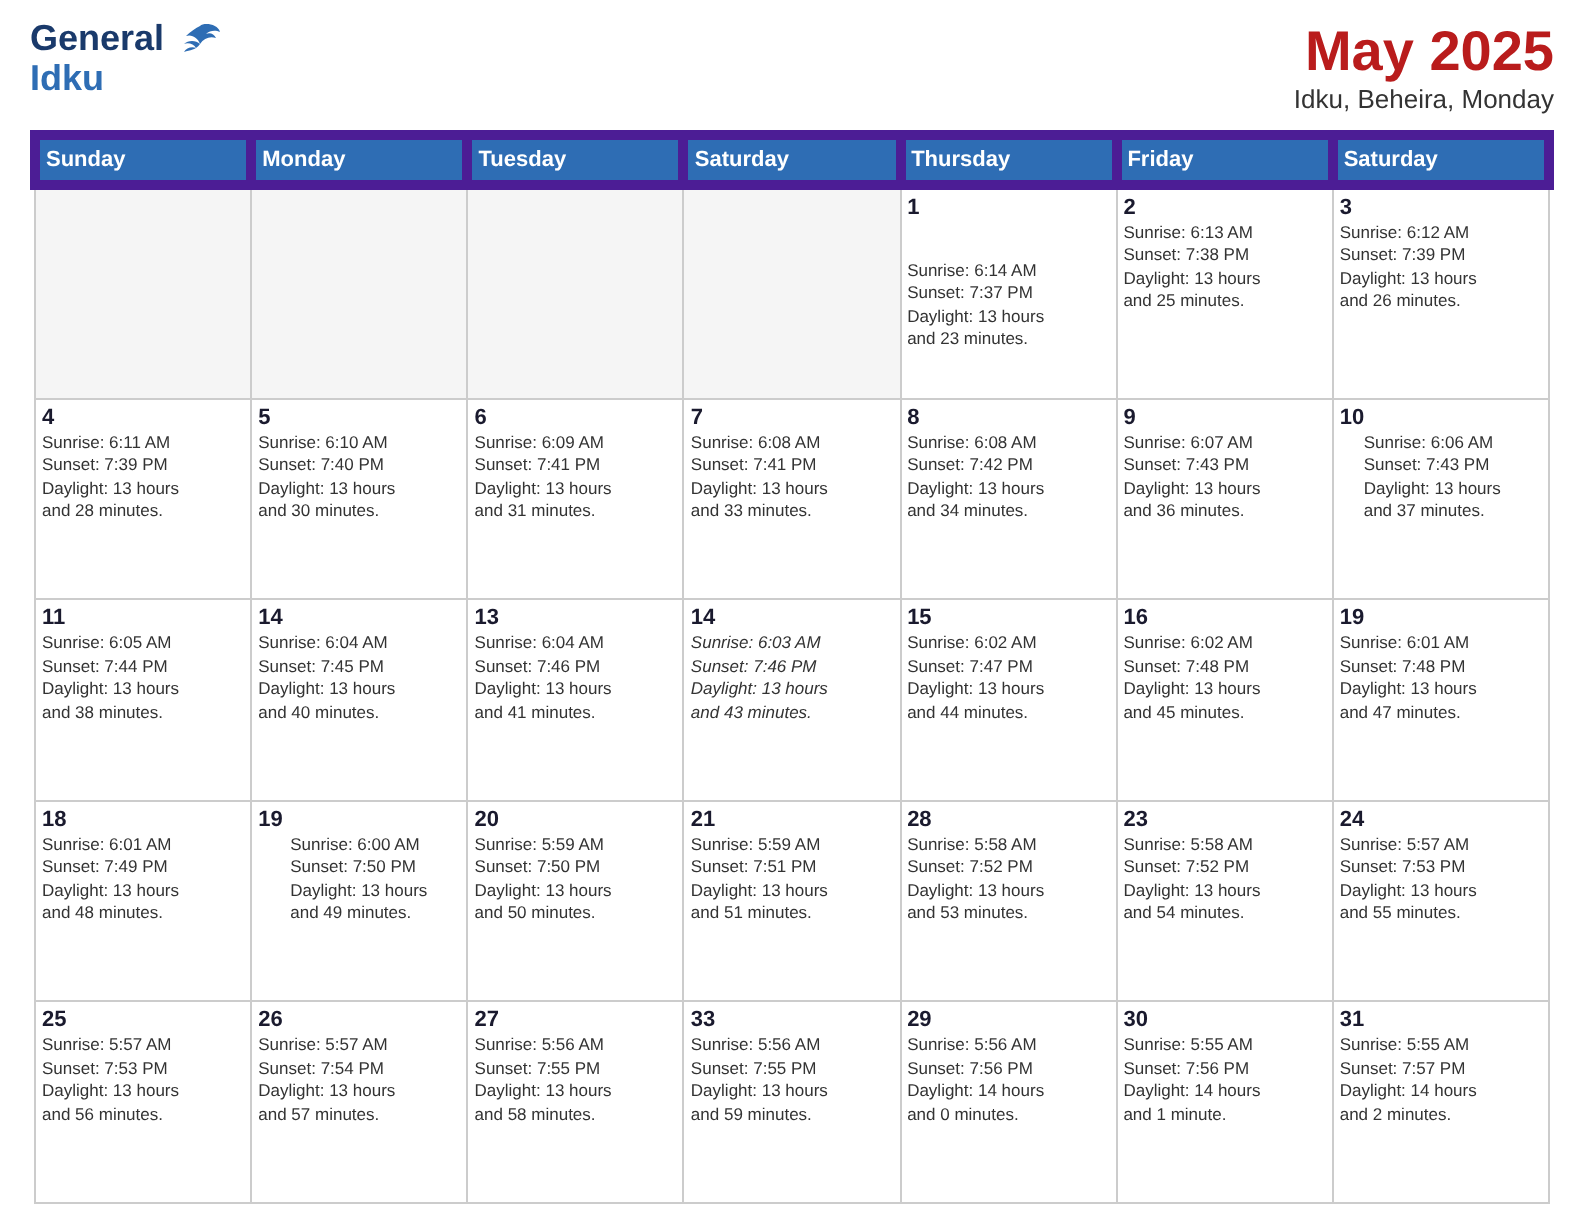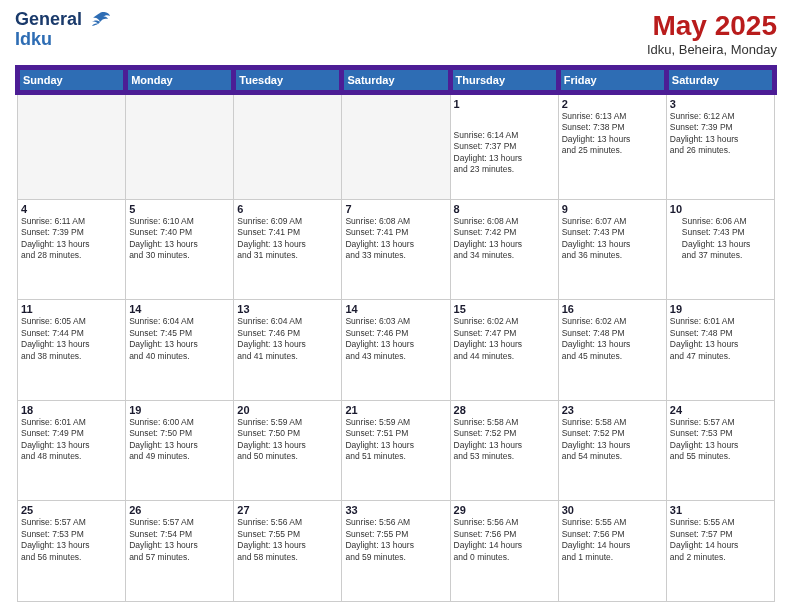--- a/index.html
+++ b/index.html
@@ -214,21 +214,21 @@
           </td>
           <td>
             <span class="day-num">13</span>
             <div class="day-info" style="white-space: pre-line;">Sunrise: 6:04 AM
 Sunset: 7:46 PM
 Daylight: 13 hours
 and 41 minutes.</div>
           </td>
           <td>
             <span class="day-num">14</span>
-            <div class="day-info" style="white-space: pre-line;">Sunrise: 6:03 AM
+            <div class="day-info" style="white-space: pre-line; font-style: italic;">Sunrise: 6:03 AM
 Sunset: 7:46 PM
 Daylight: 13 hours
 and 43 minutes.</div>
           </td>
           <td>
             <span class="day-num">15</span>
             <div class="day-info" style="white-space: pre-line;">Sunrise: 6:02 AM
 Sunset: 7:47 PM
 Daylight: 13 hours
 and 44 minutes.</div>
@@ -251,21 +251,21 @@
         <tr class="week-row">
           <td>
             <span class="day-num">18</span>
             <div class="day-info" style="white-space: pre-line;">Sunrise: 6:01 AM
 Sunset: 7:49 PM
 Daylight: 13 hours
 and 48 minutes.</div>
           </td>
           <td>
             <span class="day-num">19</span>
-            <div class="day-info" style="white-space: pre-line;">Sunrise: 6:00 AM
+            <div class="day-info" style="white-space: pre-line; margin-left: 16px;">Sunrise: 6:00 AM
 Sunset: 7:50 PM
 Daylight: 13 hours
 and 49 minutes.</div>
           </td>
           <td>
             <span class="day-num">20</span>
             <div class="day-info" style="white-space: pre-line;">Sunrise: 5:59 AM
 Sunset: 7:50 PM
 Daylight: 13 hours
 and 50 minutes.</div>

